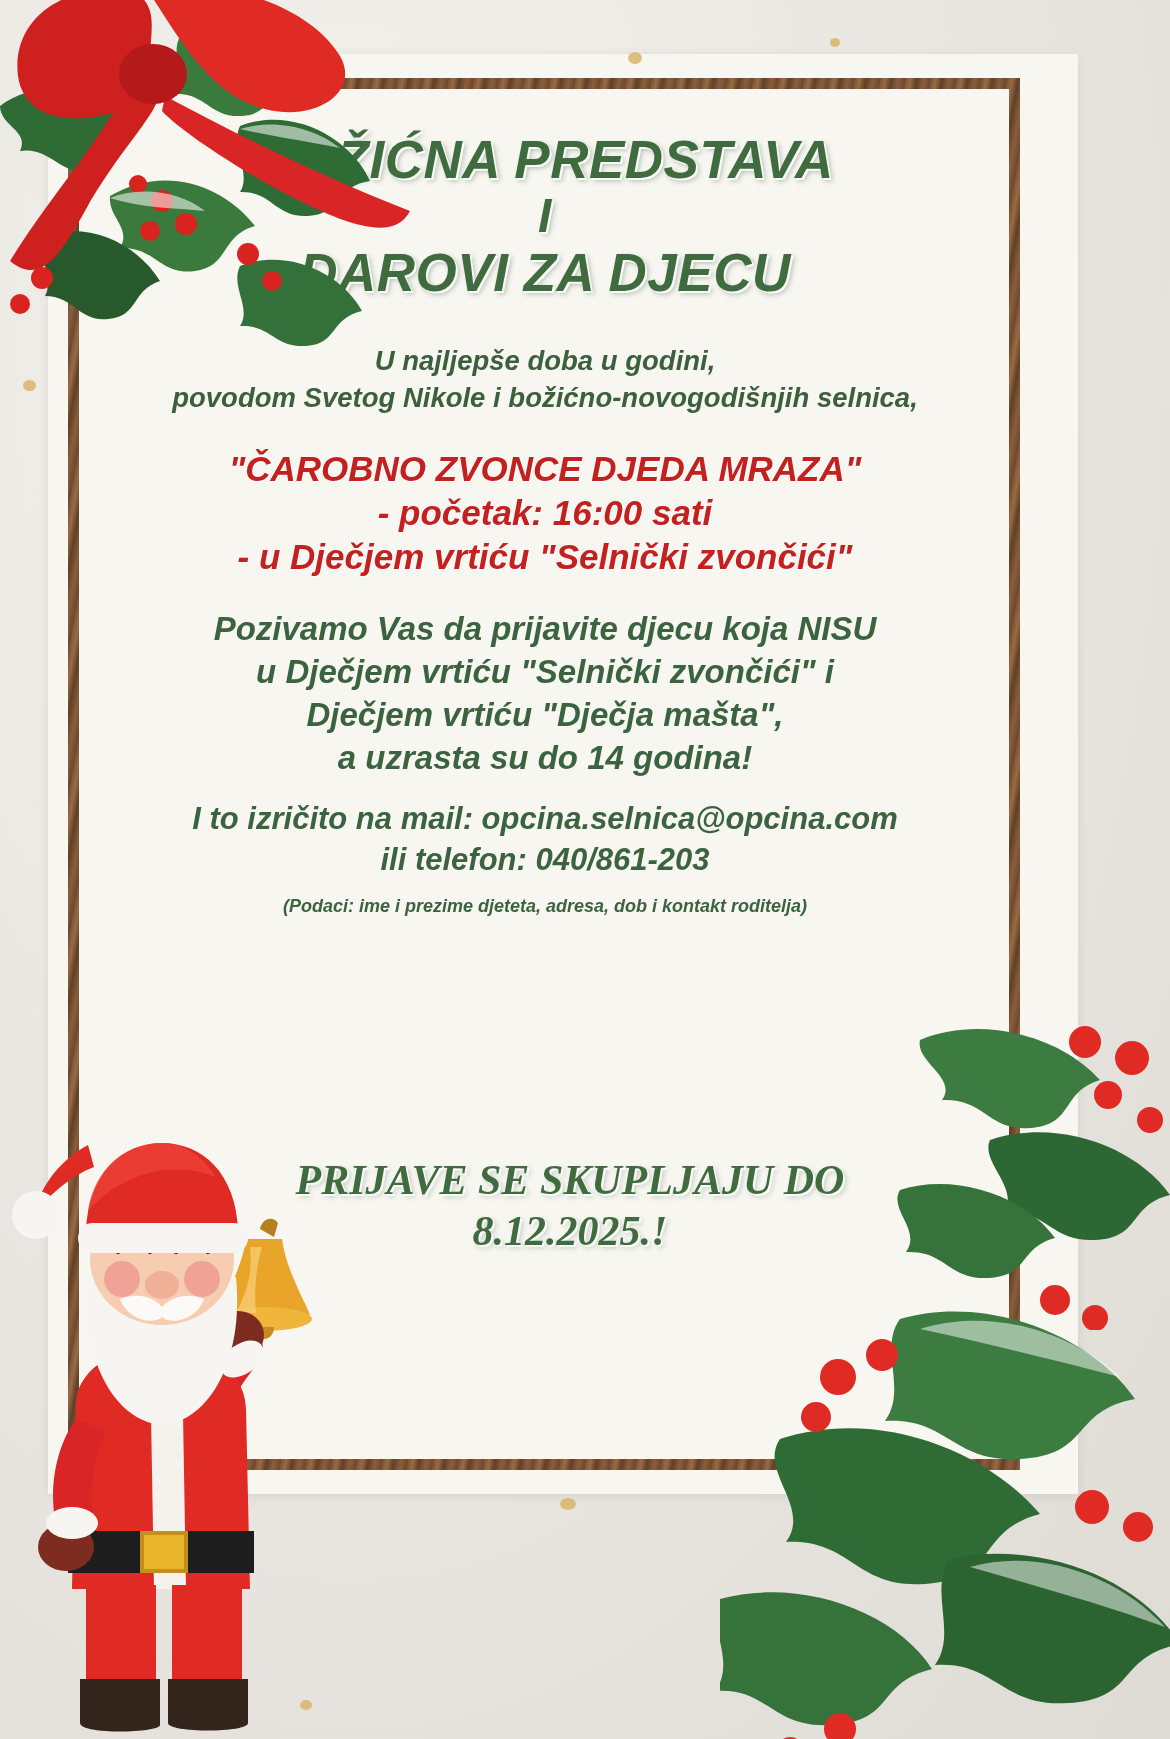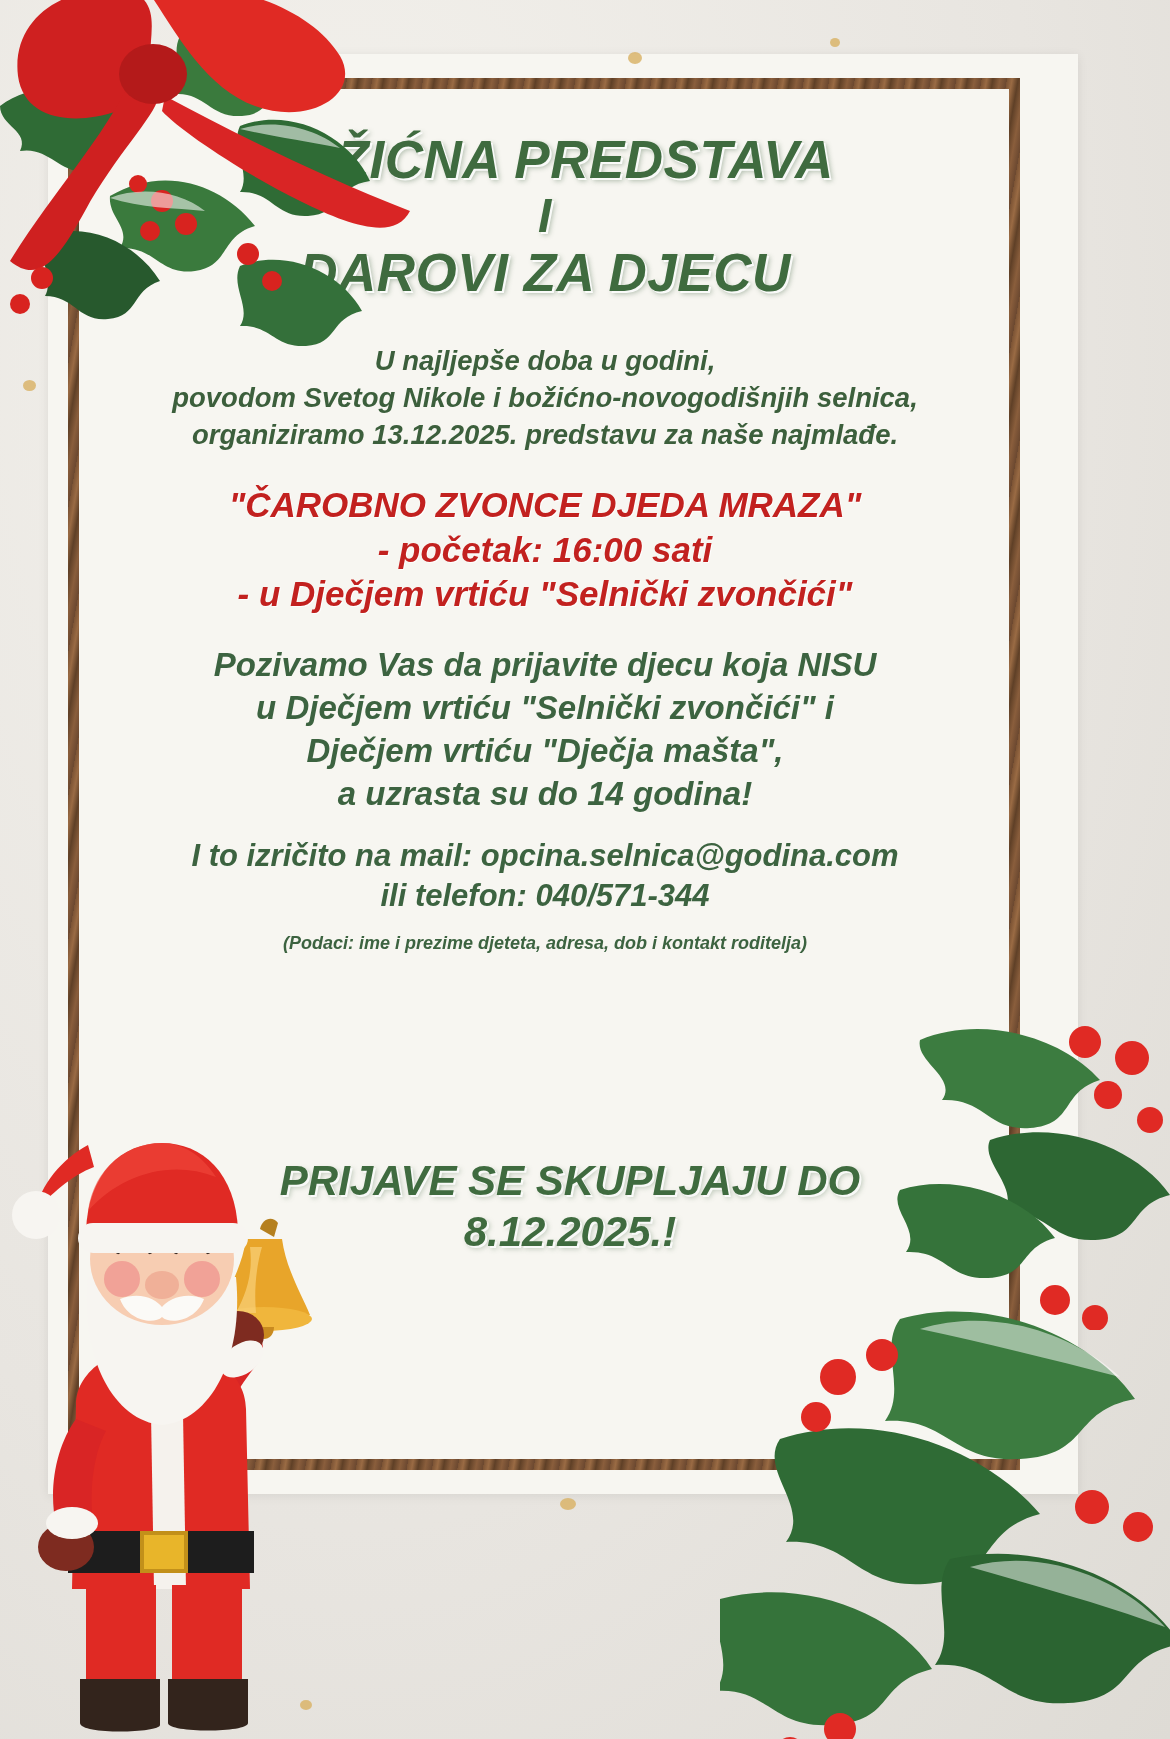--- a/index.html
+++ b/index.html
@@ -123,20 +123,21 @@
     top: 1155px;
     width: 840px;
     text-align: center;
     font-size: 42px;
     font-weight: bold;
     font-style: italic;
     color: #3f6b3f;
     line-height: 1.22;
     text-shadow: 2px 2px 0 rgba(255,255,255,0.85), 3px 3px 5px rgba(90,120,90,0.35);
     z-index: 6;
+    font-family: Liberation Serif, serif;
   }
 
   
   .deco { position: absolute; z-index: 7; pointer-events: none; }
 
   
   .topleft { left: -10px; top: -14px; width: 430px; height: 420px; }
 
   
   .bottomright { right: -20px; bottom: -20px; width: 470px; height: 500px; }
@@ -164,39 +165,38 @@
   <div class="content">
     <div class="title">
       <span>BOŽIĆNA PREDSTAVA</span>
       <span class="line-i">I</span>
       <span>DAROVI ZA DJECU</span>
     </div>
 
     <div class="intro">
       <div>U najljepše doba u godini,</div>
       <div>povodom Svetog Nikole i božićno-novogodišnjih selnica,</div>
-      <div>organiziramo 13.12.2025. predstavu za naše najmlađe.</div>
     </div>
 
     <div class="show-block">
       <div class="show-title">"ČAROBNO ZVONCE DJEDA MRAZA"</div>
       <div class="show-time">- početak: 16:00 sati</div>
       <div class="show-place">- u Dječjem vrtiću "Selnički zvončići"</div>
     </div>
 
     <div class="invite">
       <div>Pozivamo Vas da prijavite djecu koja NISU</div>
       <div>u Dječjem vrtiću "Selnički zvončići" i</div>
       <div>Dječjem vrtiću "Dječja mašta",</div>
       <div>a uzrasta su do 14 godina!</div>
     </div>
 
     <div class="contact">
-      <div>I to izričito na mail: opcina.selnica@godina.com</div>
-      <div>ili telefon: 040/571-344</div>
+      <div>I to izričito na mail: opcina.selnica@opcina.com</div>
+      <div>ili telefon: 040/861-203</div>
     </div>
 
     <div class="note">(Podaci: ime i prezime djeteta, adresa, dob i kontakt roditelja)</div>
   </div>
 
   <div class="deadline">
     <div>PRIJAVE SE SKUPLJAJU DO</div>
     <div>8.12.2025.!</div>
   </div>
 

